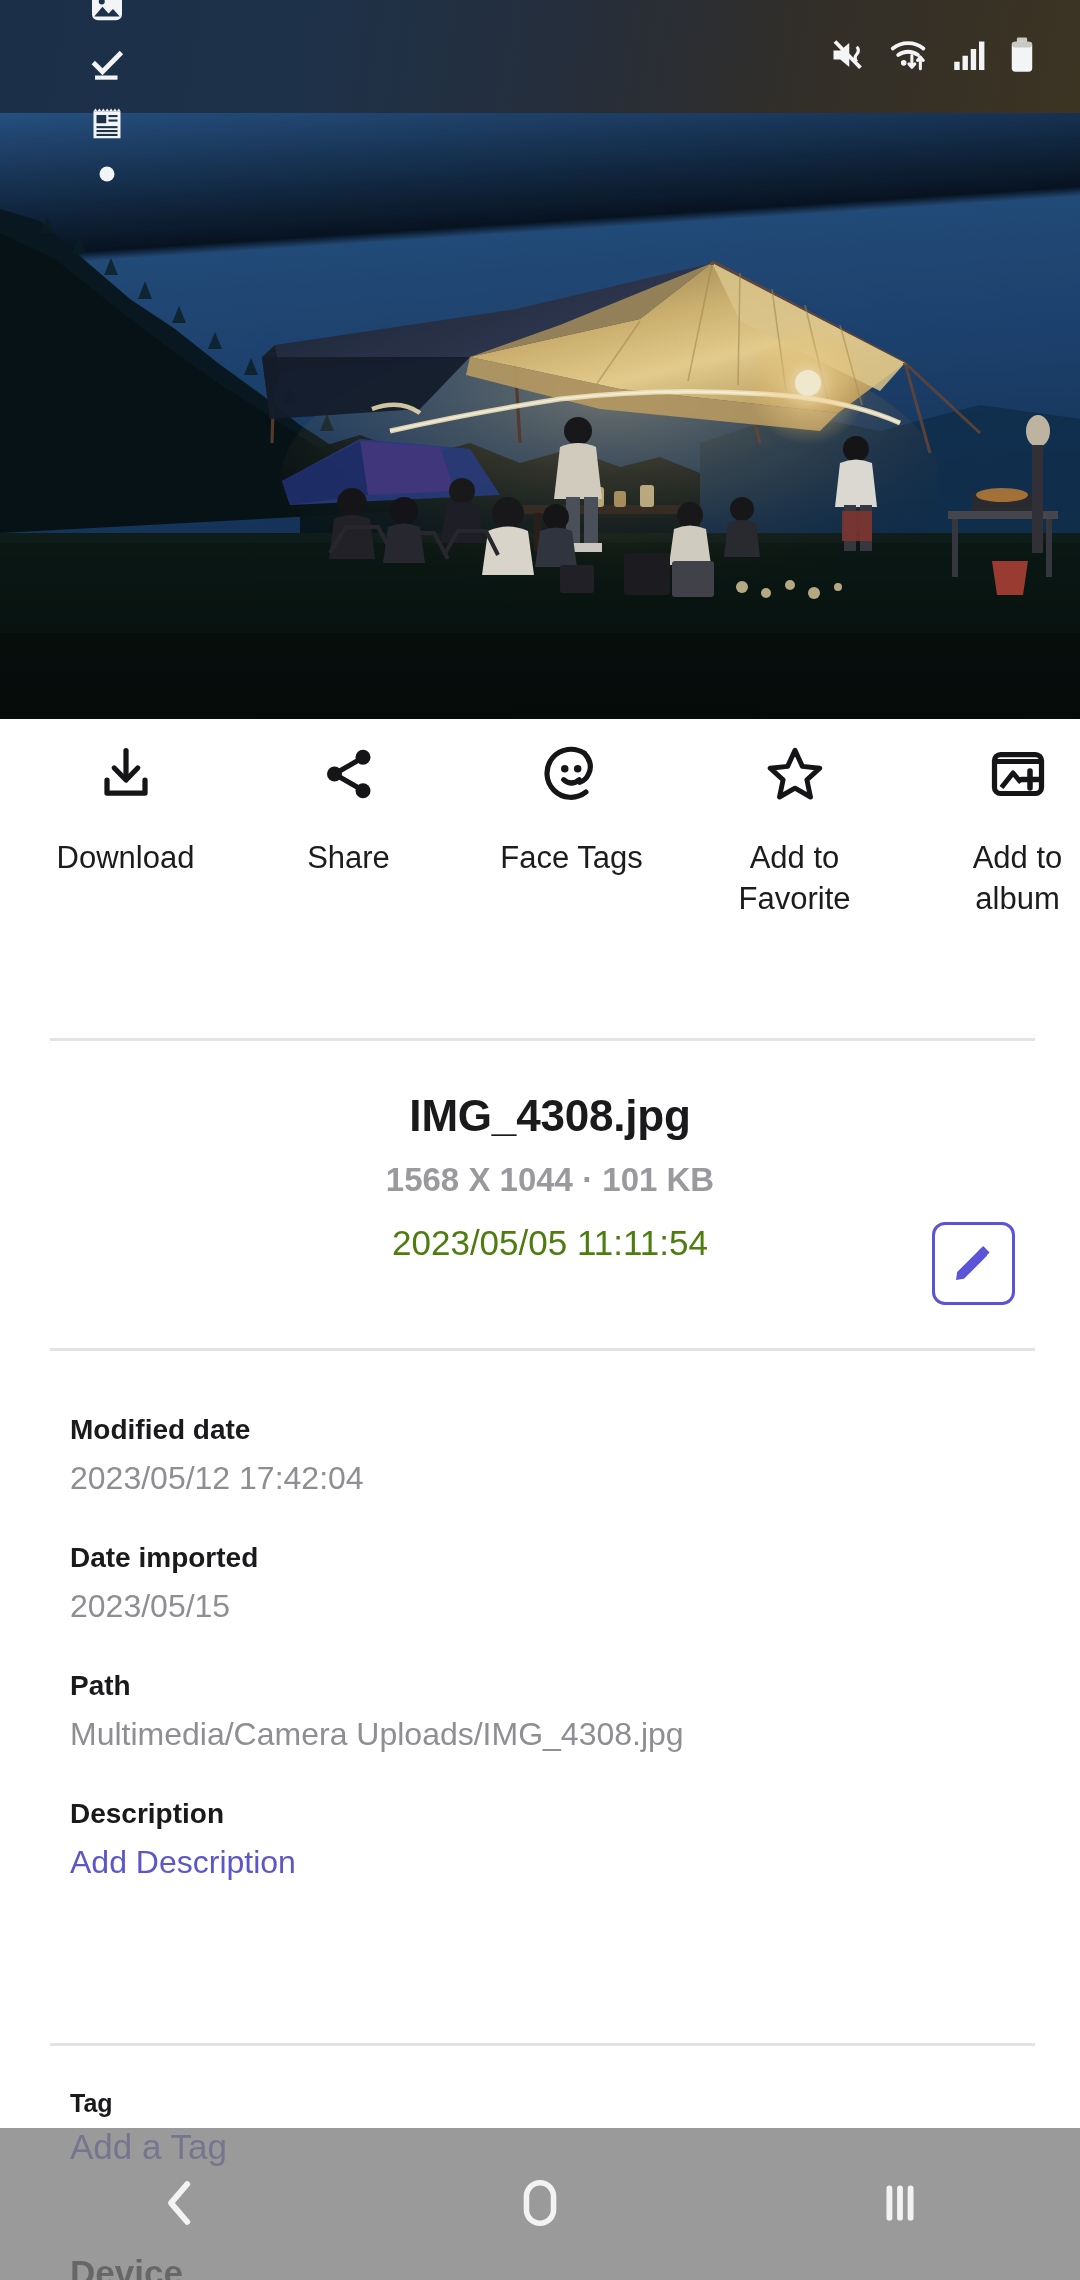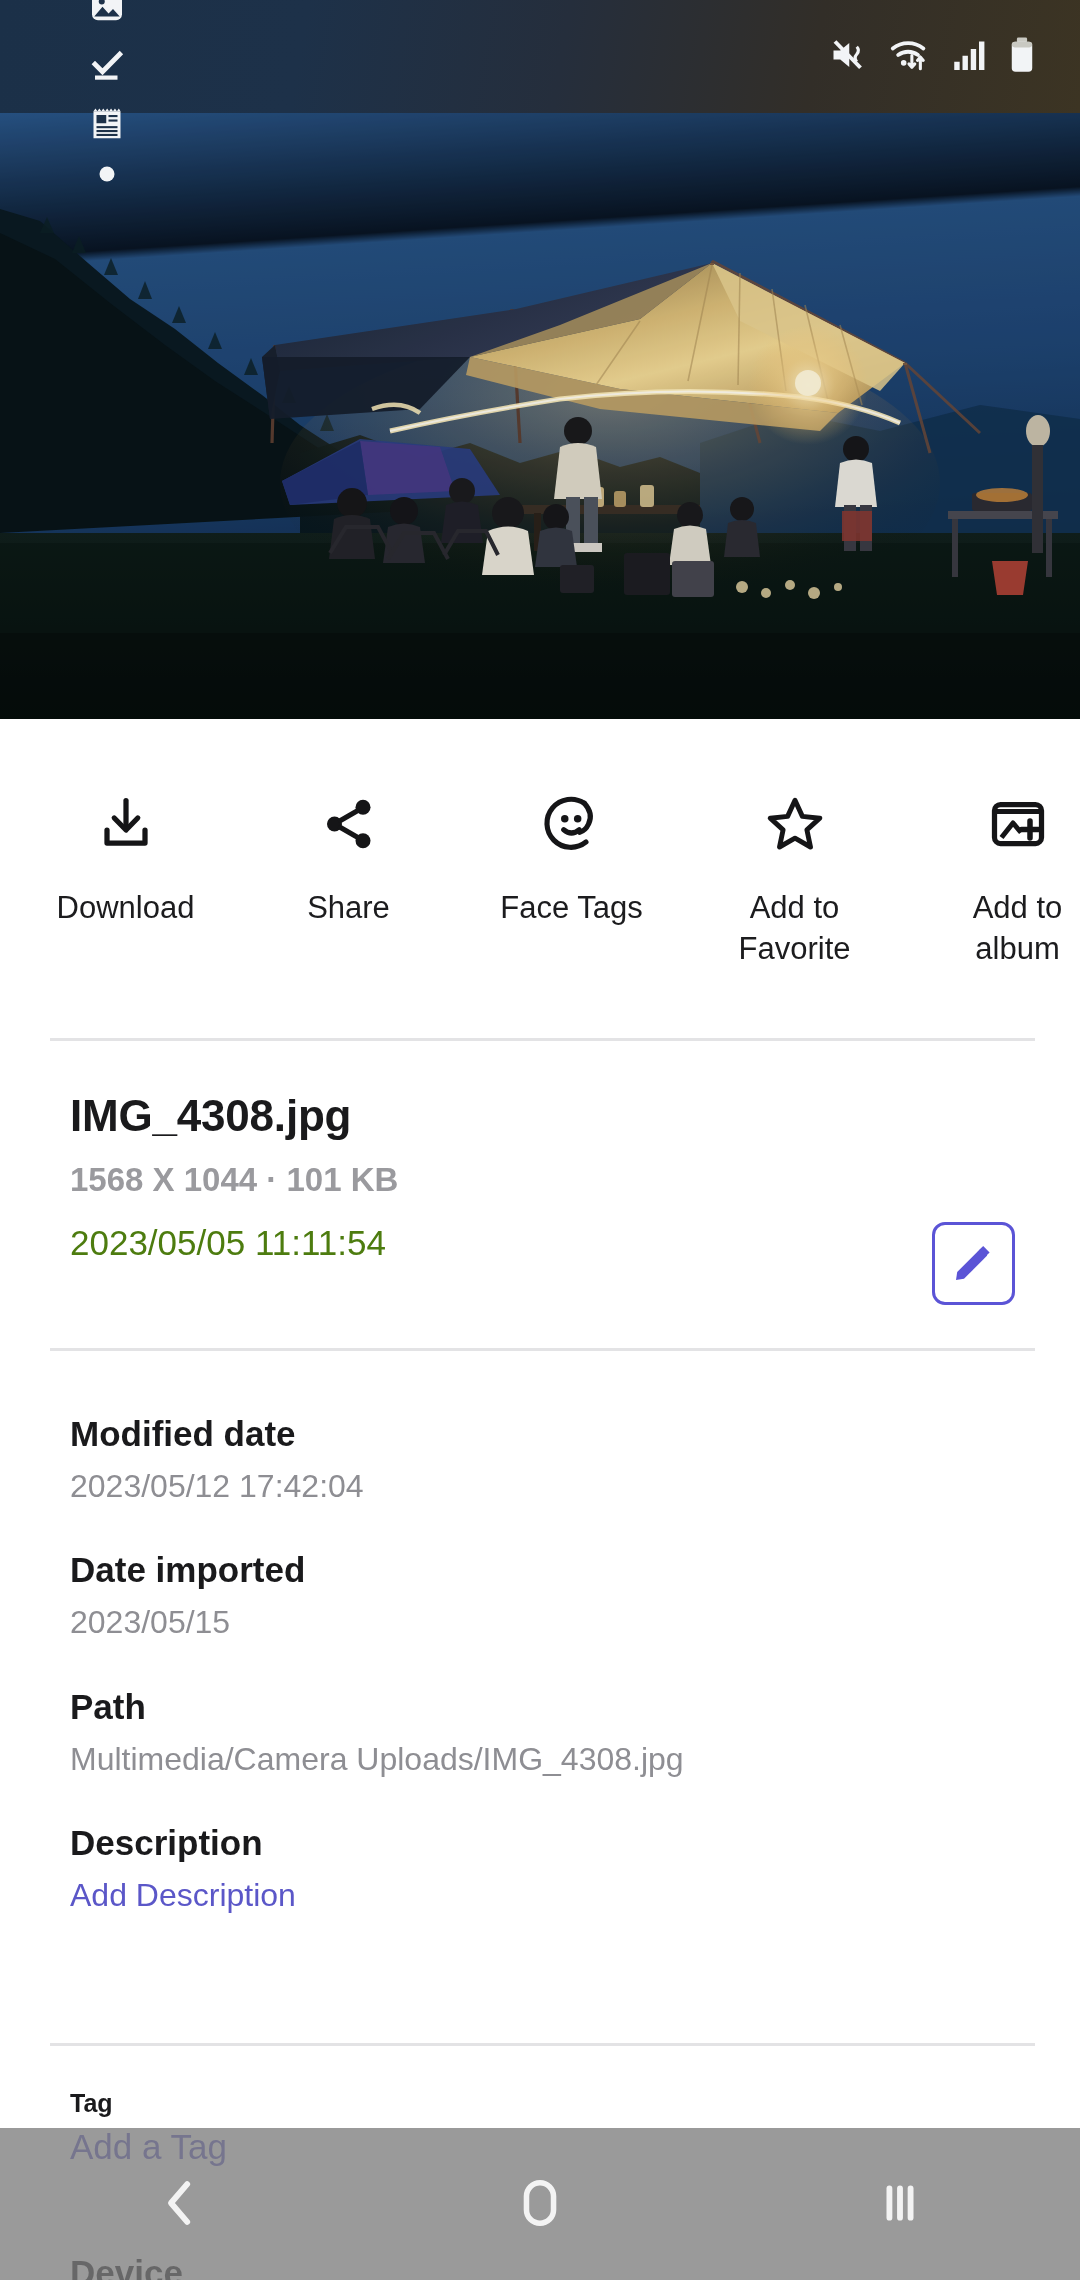--- a/index.html
+++ b/index.html
@@ -67,24 +67,23 @@
     padding-left: 14px;
     overflow: hidden;
     z-index: 8;
   }
   .action-item {
     width: 223px;
     flex: 0 0 223px;
     display: flex;
     flex-direction: column;
     align-items: center;
-    padding-top: 28px;
+    padding-top: 22px;
     background: transparent;
     border: none;
-    margin-top: 44px;
   }
   .action-icon {
     height: 66px;
     display: flex;
     align-items: center;
     justify-content: center;
   }
   .action-label {
     margin-top: 30px;
     font-size: 31px;
@@ -108,20 +107,21 @@
   #divider-mid { top: 1348px; }
   #divider-bottom { top: 2043px; }
 
   
   #file-header {
     position: absolute;
     top: 1090px; left: 0;
     width: 1080px;
     padding: 0 50px 0 70px;
     z-index: 6;
+    text-align: center;
   }
   #file-name {
     font-size: 44px;
     font-weight: bold;
     color: #1a1a1c;
     line-height: 1.18;
     letter-spacing: -0.2px;
   }
   #file-specs {
     margin-top: 18px;
@@ -155,21 +155,21 @@
   
   #detail-list {
     position: absolute;
     top: 1413px; left: 0;
     width: 1080px;
     padding: 0 70px;
     z-index: 6;
   }
   .detail-row { margin-bottom: 44px; }
   .detail-label {
-    font-size: 35px;
+    font-size: 28px;
     font-weight: bold;
     color: #1a1a1c;
     line-height: 1.2;
   }
   .detail-value {
     margin-top: 12px;
     font-size: 32px;
     color: #8e8e93;
     line-height: 1.2;
   }

